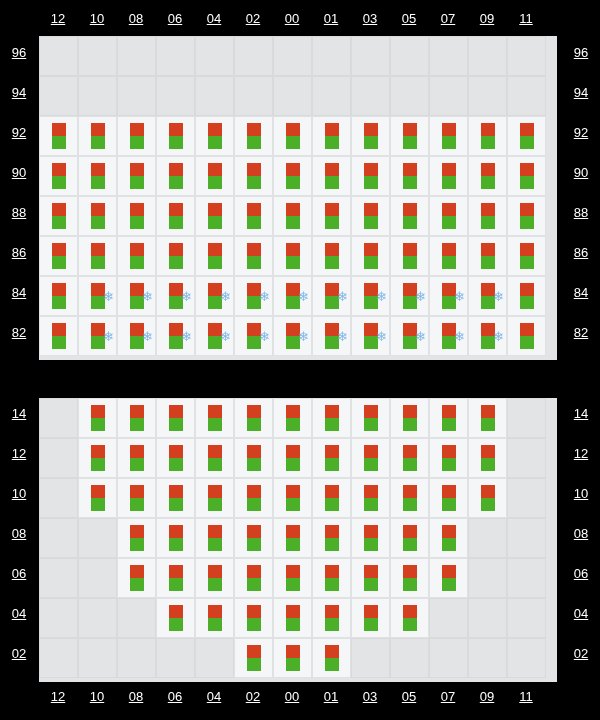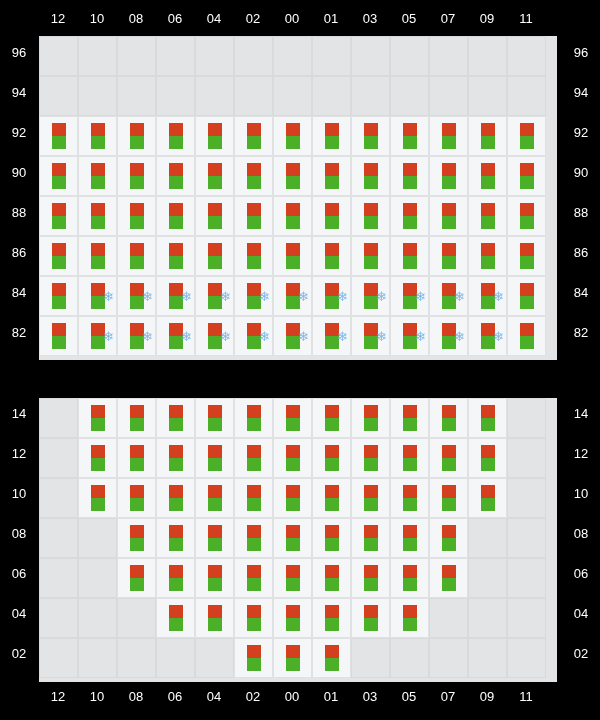--- a/index.html
+++ b/index.html
@@ -25,20 +25,21 @@
   }
   .panel .corner-label,
   .panel .col-label,
   .panel .row-label {
     position: absolute;
     color: #ffffff;
     font-size: 13px;
     line-height: 1;
     text-align: center;
     font-family: "Liberation Sans", sans-serif;
+    text-decoration: underline;
   }
   .grid-area {
     position: absolute;
     background: #e3e4e6;
     box-sizing: border-box;
   }
   .cell {
     position: absolute;
     box-sizing: border-box;
     background: #e3e4e6;

